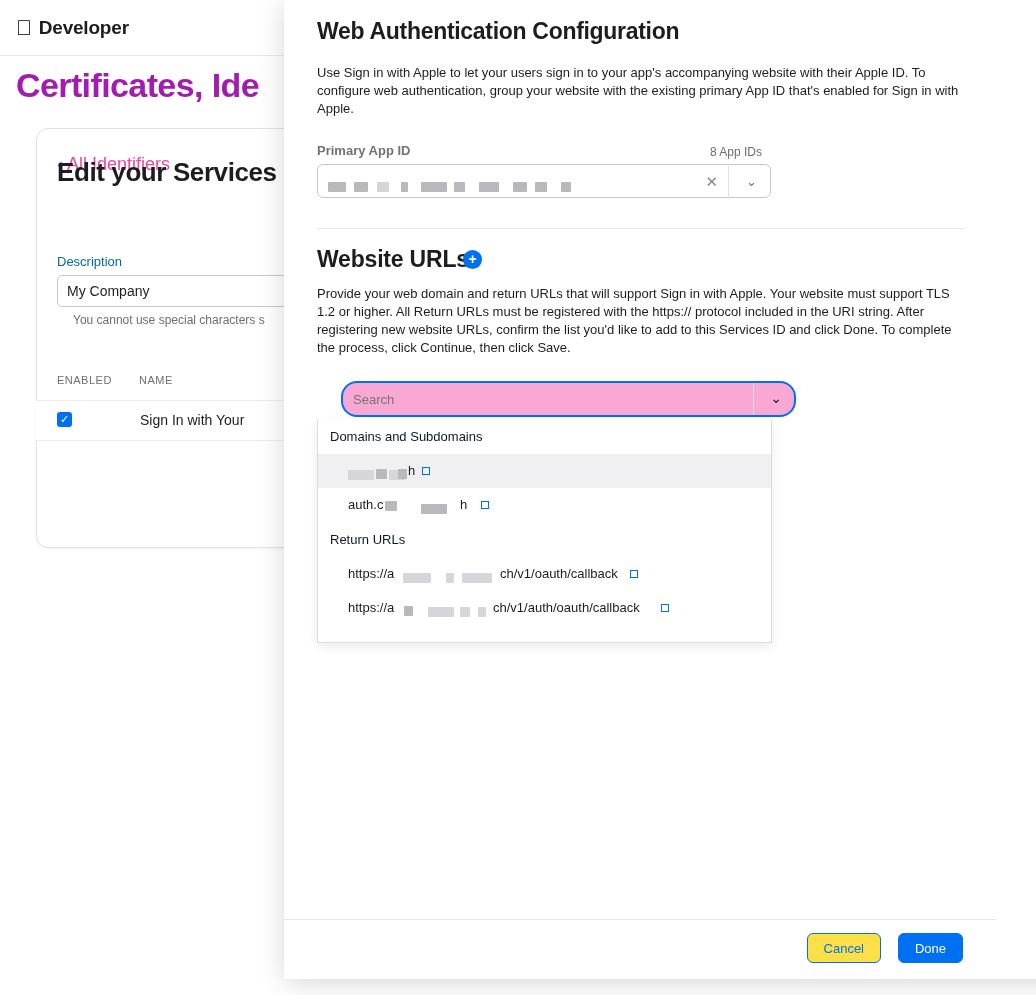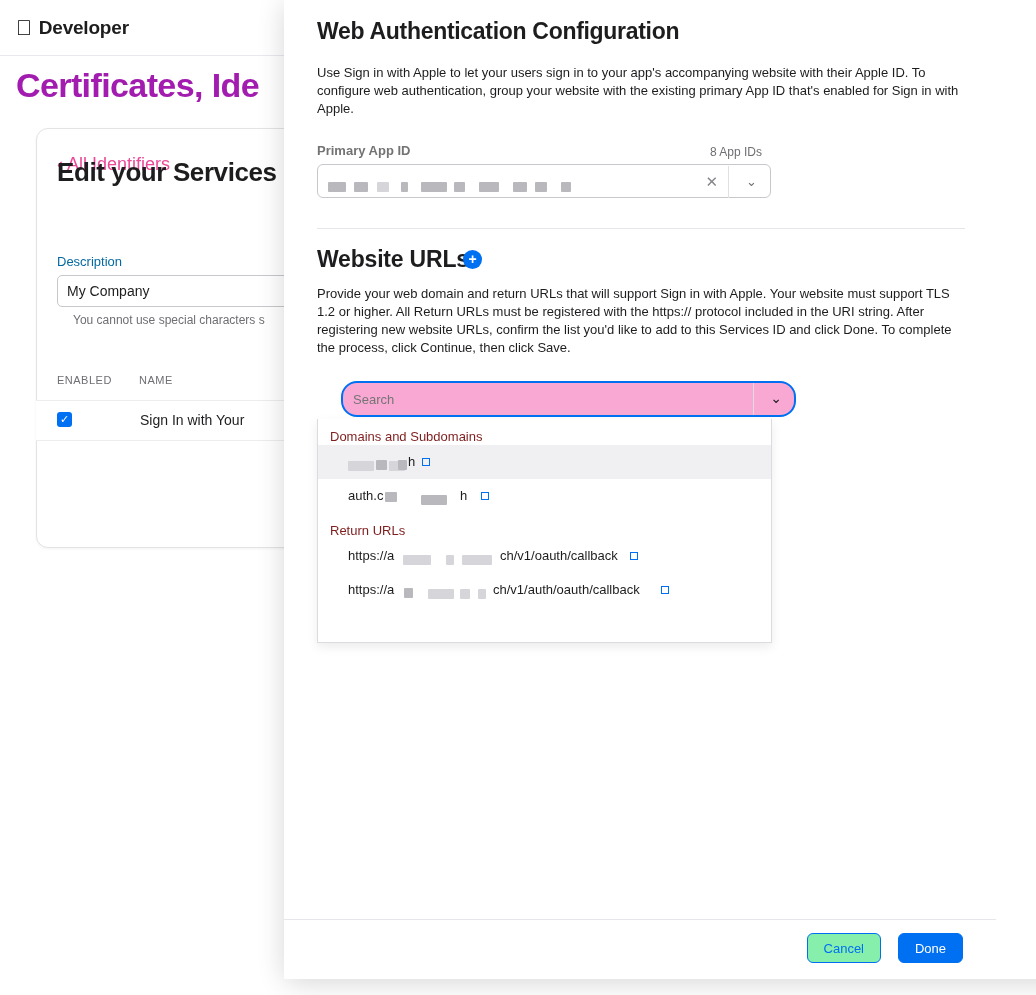--- a/index.html
+++ b/index.html
@@ -342,22 +342,22 @@
     left: 33px;
     width: 455px;
     height: 224px;
     background: #fff;
     border: 1px solid #dcdce0;
     border-top: none;
     box-shadow: 0 4px 10px rgba(0,0,0,0.08);
   }
   .group-label {
     font-size: 13px;
-    color: #7f1d1d;
-    padding: 10px 12px 1px 12px;
+    color: #0f172a;
+    padding: 10px 12px 10px 12px;
   }
   .opt {
     position: relative;
     height: 34px;
     line-height: 34px;
     padding: 0 12px 0 30px;
     font-size: 13px;
     color: #1d1d1f;
     white-space: nowrap;
     cursor: pointer;
@@ -387,21 +387,21 @@
     top: 13px;
     height: 30px;
     border-radius: 6px;
     font-size: 13px;
     cursor: pointer;
     font-family: "Liberation Sans", sans-serif;
     padding: 0 16px;
   }
   .btn-cancel {
     right: 115px;
-    background: #86efac;
+    background: #fde047;
     border: 1px solid #0070f3;
     color: #0070f3;
   }
   .btn-done {
     right: 33px;
     background: #0070f3;
     border: 1px solid #0070f3;
     color: #fff;
   }
 </style>

